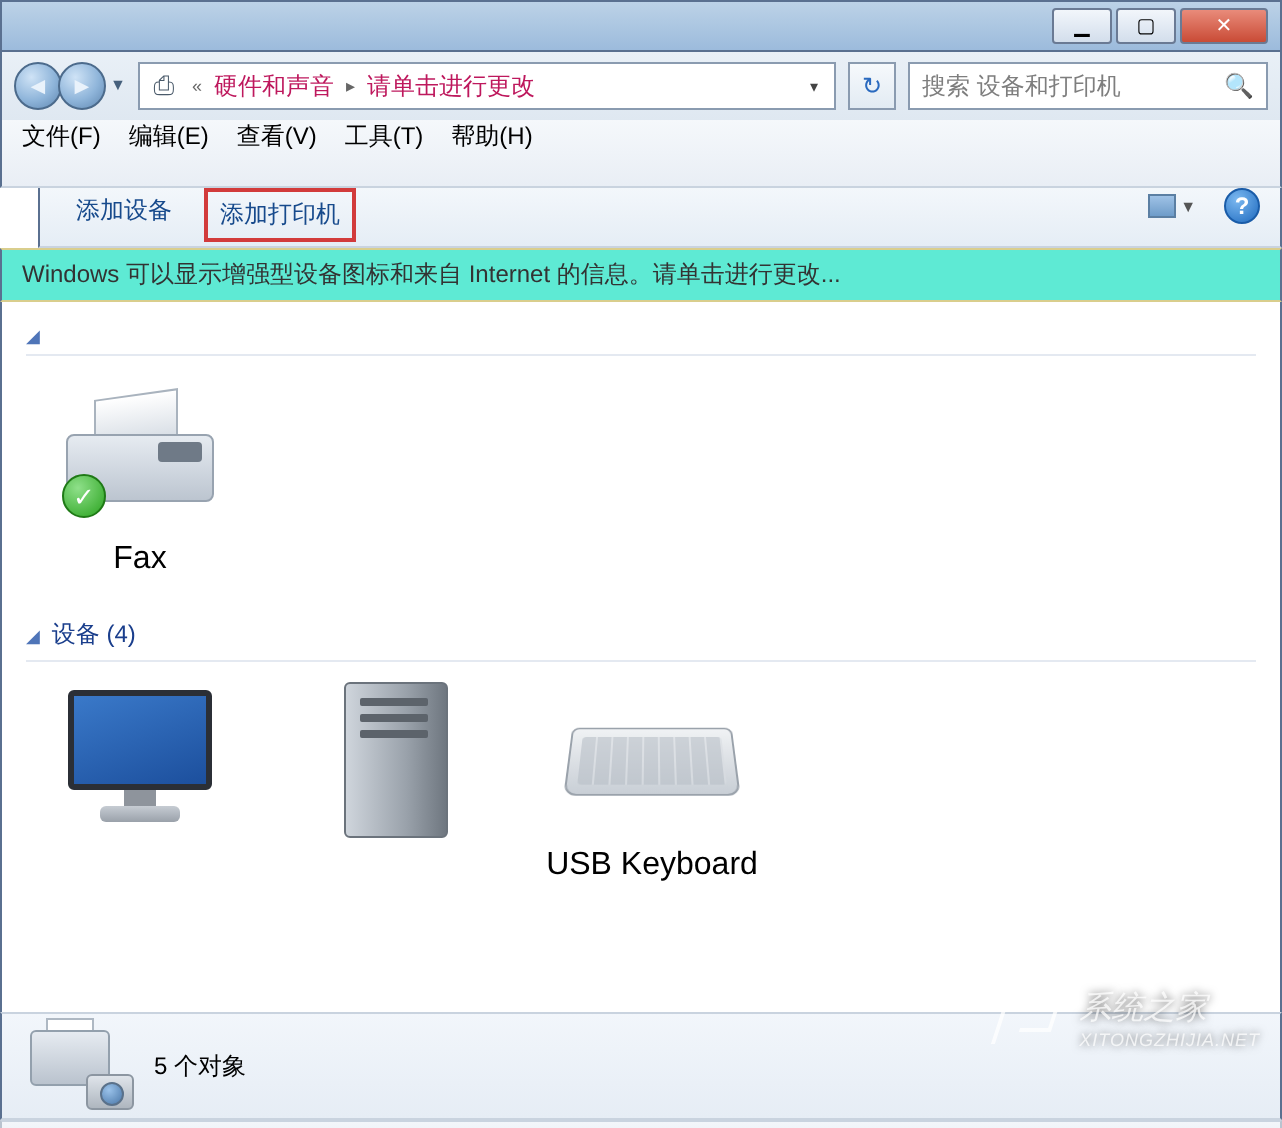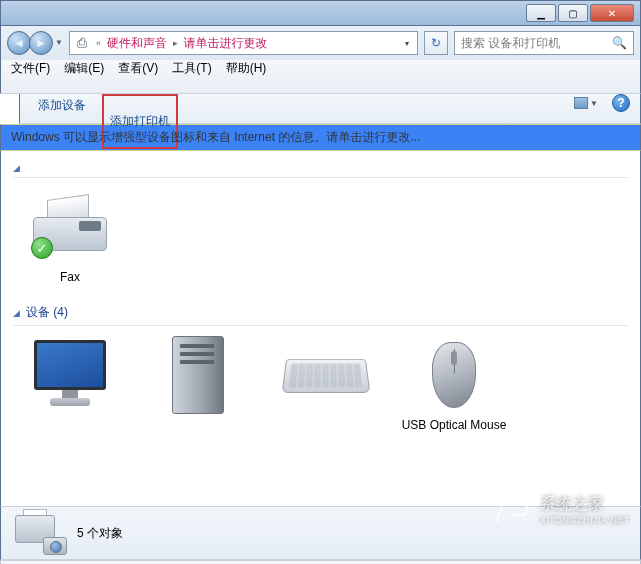--- a/index.html
+++ b/index.html
@@ -60,44 +60,44 @@
   }
   .menubar span{color:#000}
 
   
   .toolbar{
     height:30px;border-left:1px solid #5a7090;border-right:1px solid #5a7090;
     background:linear-gradient(#f3f7fb,#e5edf5);border-bottom:1px solid #c9d3df;
     display:flex;align-items:flex-start;padding:0 10px;font-size:12px;color:#174a8c;gap:8px;margin-left:19px;
   }
   .toolbtn{padding:3px 8px}
-  .toolbtn.highlight{border:2px solid #d23b3b;padding:17px 6px}
+  .toolbtn.highlight{border:2px solid #d23b3b;padding:3px 6px}
   .rightcluster{margin-left:auto;display:flex;align-items:center;gap:14px}
   .viewbtn{display:flex;align-items:center;gap:2px}
   .viewicon{width:14px;height:12px;background:linear-gradient(#9fc2e6,#6e9cc9);border:1px solid #5b7fa3}
   .helpbtn{width:18px;height:18px;border-radius:50%;background:radial-gradient(circle at 35% 30%,#7bb8f0,#1e6abf);color:#fff;display:flex;align-items:center;justify-content:center;font-size:12px;font-weight:bold;border:1px solid #1a5ca8}
 
   
   .infobar{
     border-left:1px solid #5a7090;border-right:1px solid #5a7090;
-    background:#3b82f6;border:1px solid #d9ce8d;border-left:1px solid #5a7090;border-right:1px solid #5a7090;
+    background:#5eead4;border:1px solid #d9ce8d;border-left:1px solid #5a7090;border-right:1px solid #5a7090;
     padding:4px 10px;font-size:12px;color:#333;
   }
 
   
   .content{
     border-left:1px solid #5a7090;border-right:1px solid #5a7090;
     height:355px;overflow:auto;background:#fff;padding:6px 12px;font-size:12px;position:relative;
   }
   .group-header{display:flex;align-items:center;gap:6px;color:#1a3e8c;padding:6px 0 4px 0;border-bottom:1px solid #e4e9f1;margin-bottom:6px}
   .group-header .tri{font-size:9px;color:#4f75b8}
   .items{display:flex;flex-wrap:wrap;gap:6px 18px;padding:4px 2px 14px 2px}
   .item{width:110px;text-align:center}
   .item .thumb{width:88px;height:78px;margin:0 auto 4px;display:flex;align-items:center;justify-content:center;position:relative}
-  .item .label{font-size:12px;color:#000;line-height:1.2}
+  .item .label{font-size:16px;color:#000;line-height:1.2}
 
   
   .fax-icon{position:relative;width:74px;height:60px}
   .fax-top{position:absolute;left:14px;top:0;width:42px;height:24px;background:linear-gradient(#fff,#d9dfe6);border:1px solid #a9b3be;transform:skewY(-8deg)}
   .fax-body{position:absolute;left:0;top:20px;width:74px;height:34px;background:linear-gradient(#e6ebf1,#bcc5d0);border:1px solid #98a3b0;border-radius:4px}
   .fax-panel{position:absolute;right:6px;top:24px;width:22px;height:10px;background:#6f7a87;border-radius:2px}
   .fax-check{position:absolute;left:-2px;bottom:-2px;width:22px;height:22px;border-radius:50%;background:radial-gradient(circle at 35% 30%,#8fe08a,#2aa31f);border:1px solid #1f7a16;color:#fff;display:flex;align-items:center;justify-content:center;font-size:13px}
 
   .monitor-icon{position:relative;width:80px;height:70px}
   .mon-screen{position:absolute;left:4px;top:0;width:72px;height:50px;background:linear-gradient(160deg,#3a79c9,#1c4f9d);border:3px solid #2b2f36;border-radius:3px}
@@ -126,21 +126,21 @@
   .camera-small{position:absolute;right:0;bottom:0;width:24px;height:18px;background:linear-gradient(#dfe4ea,#aeb6bf);border:1px solid #8c96a1;border-radius:3px}
   .camera-small::after{content:"";position:absolute;right:4px;top:3px;width:10px;height:10px;border-radius:50%;background:radial-gradient(circle at 35% 30%,#9ac2ea,#4a77a8);border:1px solid #5a718a}
 
   
   .statusbar{
     height:22px;border:1px solid #b9c3cf;border-top:1px solid #c9d3df;
     background:linear-gradient(#f3f6fa,#e6ecf3);display:flex;align-items:center;padding:0 8px;font-size:12px;color:#333;gap:6px;
   }
 
   
-  .watermark{position:absolute;right:10px;bottom:34px;font-size:16px;color:rgba(255,255,255,.75);text-shadow:0 0 4px rgba(0,0,0,.6);display:flex;align-items:flex-start;gap:6px;pointer-events:none}
+  .watermark{position:absolute;right:10px;bottom:34px;font-size:16px;color:rgba(255,255,255,.75);text-shadow:0 0 4px rgba(0,0,0,.6);font-style:italic;display:flex;align-items:flex-start;gap:6px;pointer-events:none}
   .wm-logo{width:34px;height:28px;border:2px solid rgba(255,255,255,.75);border-bottom:none;border-right:none;transform:skewX(-18deg);position:relative}
   .wm-logo::after{content:"";position:absolute;left:10px;top:8px;width:14px;height:10px;border:2px solid rgba(255,255,255,.75);border-top:none;border-left:none}
 </style>
 </head>
 <body>
 
 <div class="titlebar">
   <div class="sysbtn">▁</div>
   <div class="sysbtn">▢</div>
   <div class="sysbtn close">✕</div>
@@ -229,26 +229,21 @@
           <div class="tower-slot" style="top:8px"></div>
             <div class="tower-slot" style="top:16px"></div>
             <div class="tower-slot" style="top:24px"></div>
         </div>
       </div>
     </div>
     <div class="item">
       <div class="thumb">
           <div class="keyb-icon"></div>
         </div>
-    </div>
-    <div class="item">
-      <div class="thumb">
-          <div class="mouse-icon"></div>
-        </div>
-      <div class="label">USB Optical Mouse</div>
+      <div class="label">USB Keyboard</div>
     </div>
   </div>
 </div>
 
 <div class="details">
   <div class="dicon">
     <div class="printer-paper"></div>
       <div class="printer-small"></div>
       <div class="camera-small"></div>
   </div>

